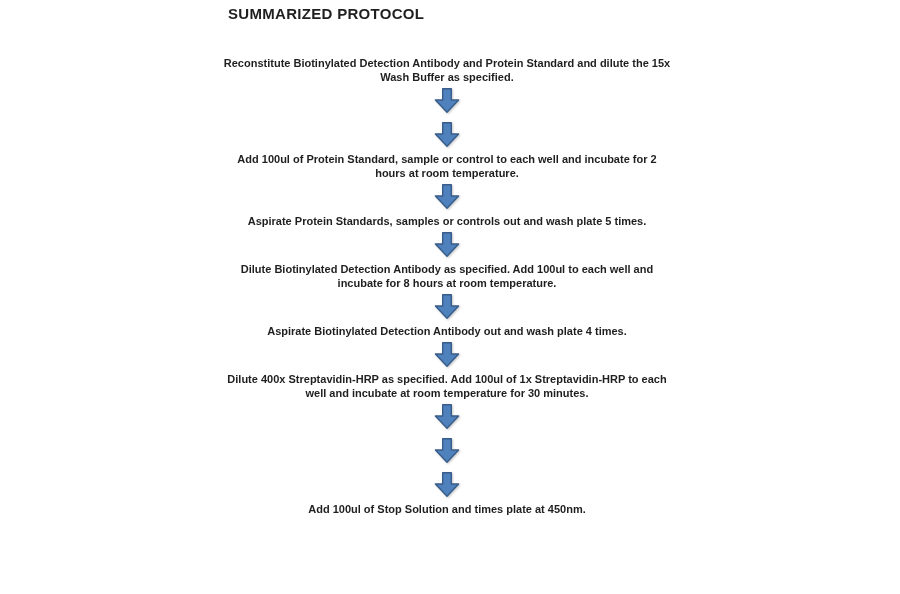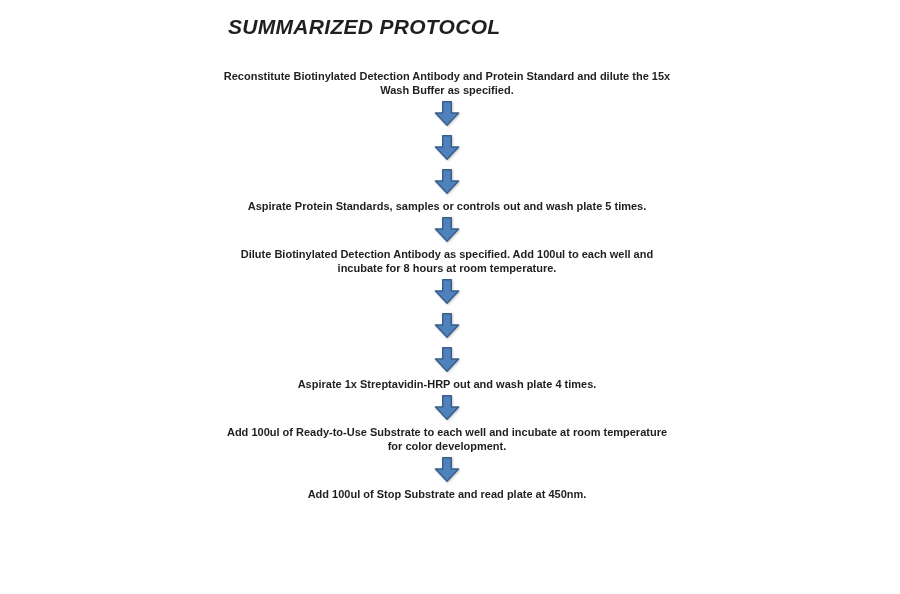--- a/index.html
+++ b/index.html
@@ -23,27 +23,26 @@
     color: var(--text);
   }
   .column {
     position: absolute;
     left: 223px;
     top: 0;
     width: 448px;
   }
   .title {
     margin: 0 0 0 5px;
-    padding-top: 18px;
-    font-size: 21px;
+    padding-top: 5px;
+    font-size: 15px;
     line-height: 17px;
     font-weight: bold;
     letter-spacing: 0.3px;
     color: var(--text);
-    font-style: italic;
   }
   .flow {
     margin-top: 34px;
     display: flex;
     flex-direction: column;
     align-items: flex-end;
   }
   .step {
     width: 100%;
     font-size: 11px;
@@ -78,54 +77,55 @@
 
     <svg class="arrow" viewBox="0 0 26 25" xmlns="http://www.w3.org/2000/svg">
         <path d="M8.7 0.8 H17.3 V12 H24.6 L13 24.2 L1.4 12 H8.7 Z"></path>
       </svg>
 
 
     <svg class="arrow" viewBox="0 0 26 25" xmlns="http://www.w3.org/2000/svg">
         <path d="M8.7 0.8 H17.3 V12 H24.6 L13 24.2 L1.4 12 H8.7 Z"></path>
       </svg>
 
+    <div class="step">Add 100ul of Protein Standard, sample or control to each well and incubate for 2 hours at room temperature.</div>
 
     <svg class="arrow" viewBox="0 0 26 25" xmlns="http://www.w3.org/2000/svg">
         <path d="M8.7 0.8 H17.3 V12 H24.6 L13 24.2 L1.4 12 H8.7 Z"></path>
       </svg>
 
     <div class="step">Aspirate Protein Standards, samples or controls out and wash plate 5 times.</div>
 
     <svg class="arrow" viewBox="0 0 26 25" xmlns="http://www.w3.org/2000/svg">
         <path d="M8.7 0.8 H17.3 V12 H24.6 L13 24.2 L1.4 12 H8.7 Z"></path>
       </svg>
 
     <div class="step">Dilute Biotinylated Detection Antibody as specified. Add 100ul to each well and incubate for 8 hours at room temperature.</div>
 
     <svg class="arrow" viewBox="0 0 26 25" xmlns="http://www.w3.org/2000/svg">
         <path d="M8.7 0.8 H17.3 V12 H24.6 L13 24.2 L1.4 12 H8.7 Z"></path>
       </svg>
 
+    <div class="step">Aspirate Biotinylated Detection Antibody out and wash plate 4 times.</div>
+
+    <svg class="arrow" viewBox="0 0 26 25" xmlns="http://www.w3.org/2000/svg">
+        <path d="M8.7 0.8 H17.3 V12 H24.6 L13 24.2 L1.4 12 H8.7 Z"></path>
+      </svg>
+
+    <div class="step">Dilute 400x Streptavidin-HRP as specified. Add 100ul of 1x Streptavidin-HRP to each well and incubate at room temperature for 30 minutes.</div>
 
     <svg class="arrow" viewBox="0 0 26 25" xmlns="http://www.w3.org/2000/svg">
         <path d="M8.7 0.8 H17.3 V12 H24.6 L13 24.2 L1.4 12 H8.7 Z"></path>
       </svg>
 
 
     <svg class="arrow" viewBox="0 0 26 25" xmlns="http://www.w3.org/2000/svg">
         <path d="M8.7 0.8 H17.3 V12 H24.6 L13 24.2 L1.4 12 H8.7 Z"></path>
       </svg>
 
-    <div class="step">Aspirate 1x Streptavidin-HRP out and wash plate 4 times.</div>
 
     <svg class="arrow" viewBox="0 0 26 25" xmlns="http://www.w3.org/2000/svg">
         <path d="M8.7 0.8 H17.3 V12 H24.6 L13 24.2 L1.4 12 H8.7 Z"></path>
       </svg>
 
-    <div class="step">Add 100ul of Ready-to-Use Substrate to each well and incubate at room temperature for color development.</div>
-
-    <svg class="arrow" viewBox="0 0 26 25" xmlns="http://www.w3.org/2000/svg">
-        <path d="M8.7 0.8 H17.3 V12 H24.6 L13 24.2 L1.4 12 H8.7 Z"></path>
-      </svg>
-
-    <div class="step">Add 100ul of Stop Substrate and read plate at 450nm.</div>
+    <div class="step">Add 100ul of Stop Solution and times plate at 450nm.</div>
   </div>
 </div>
 
 </body></html>

